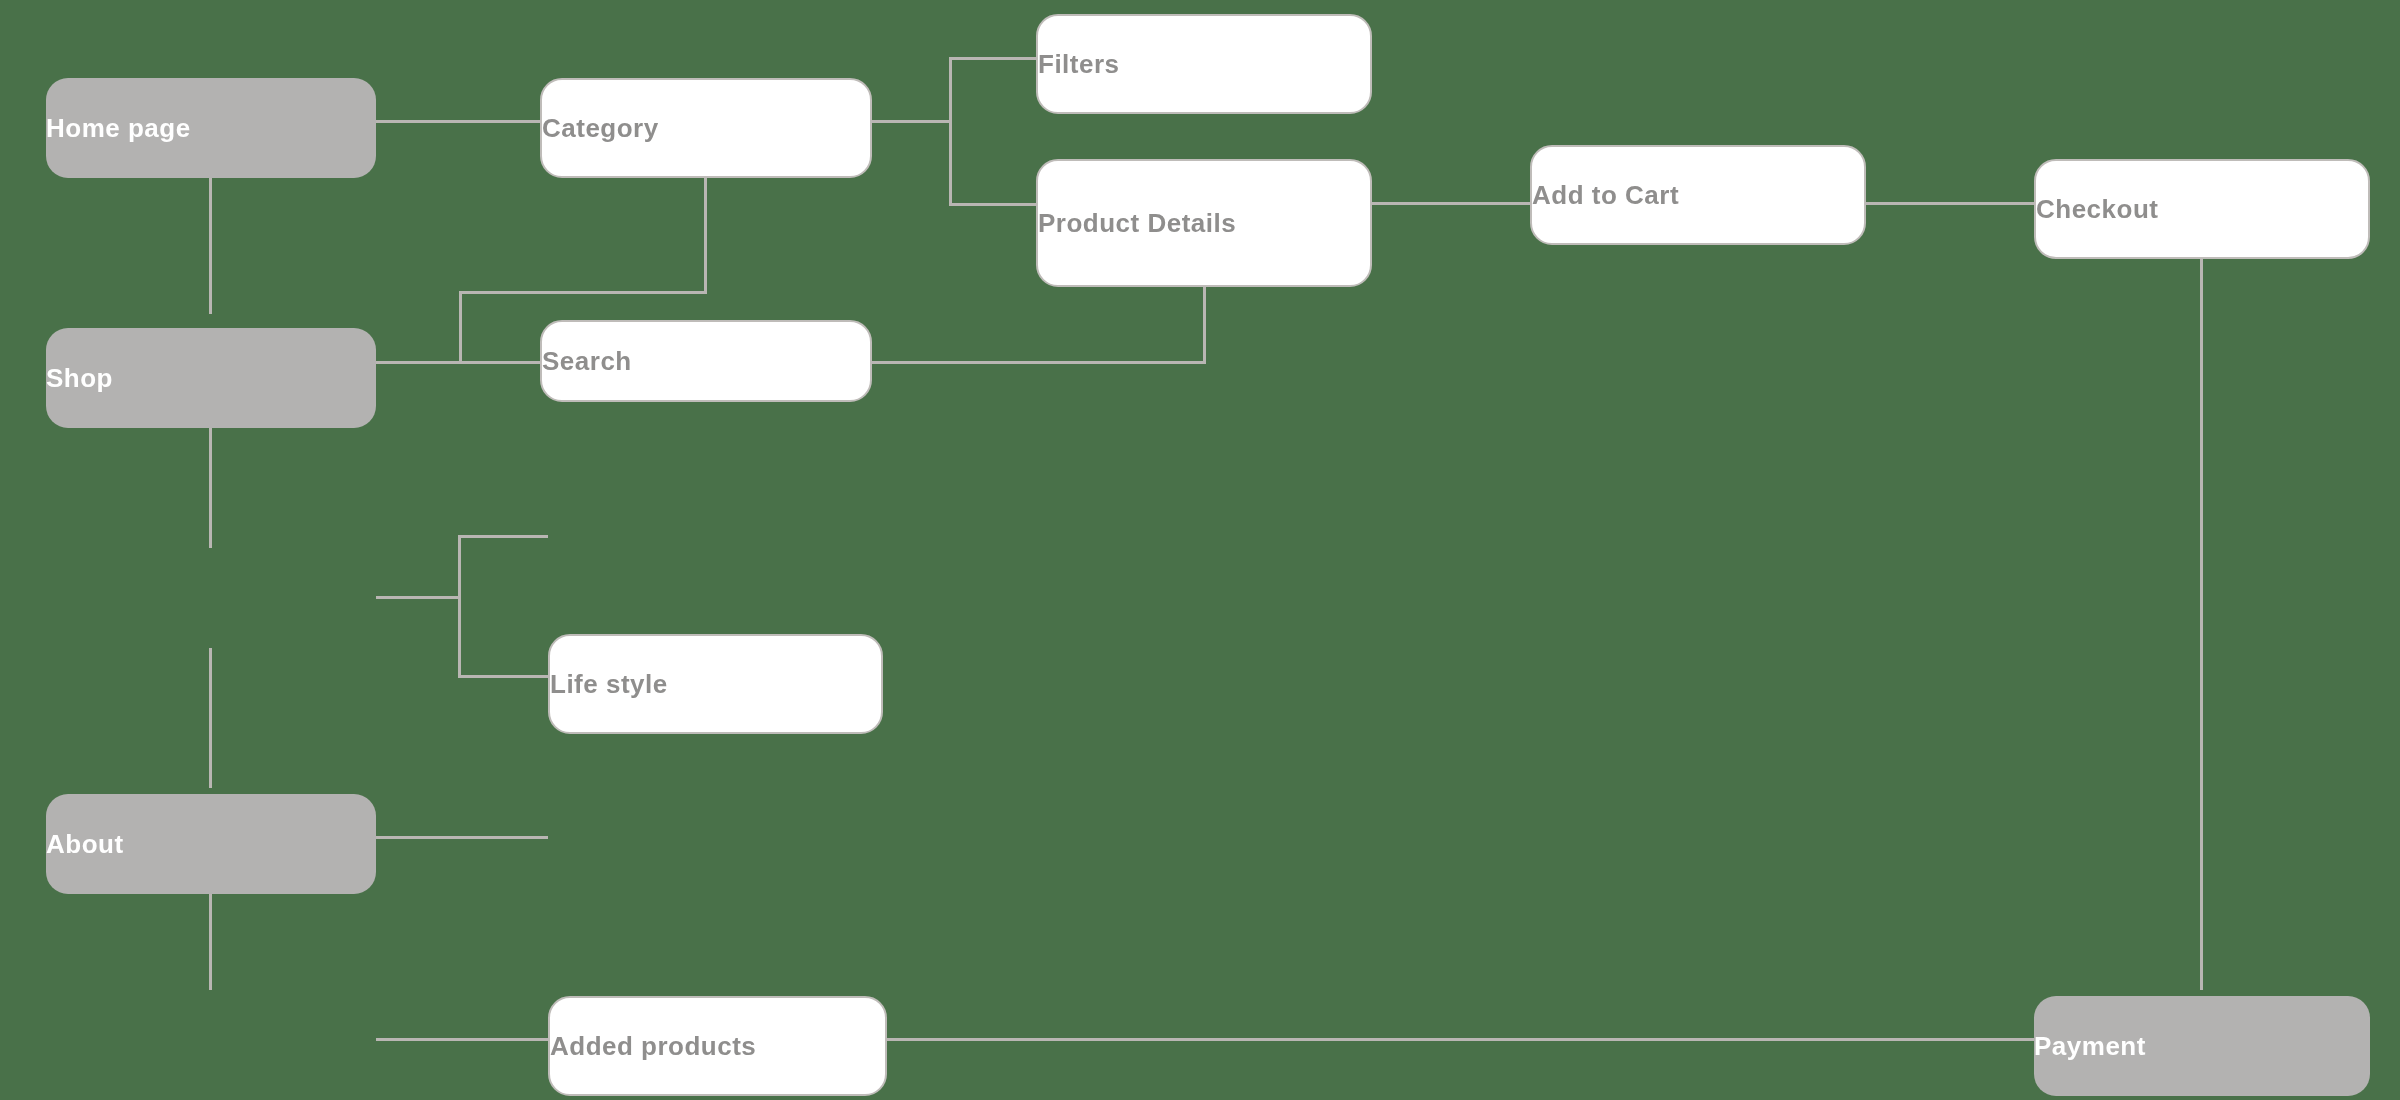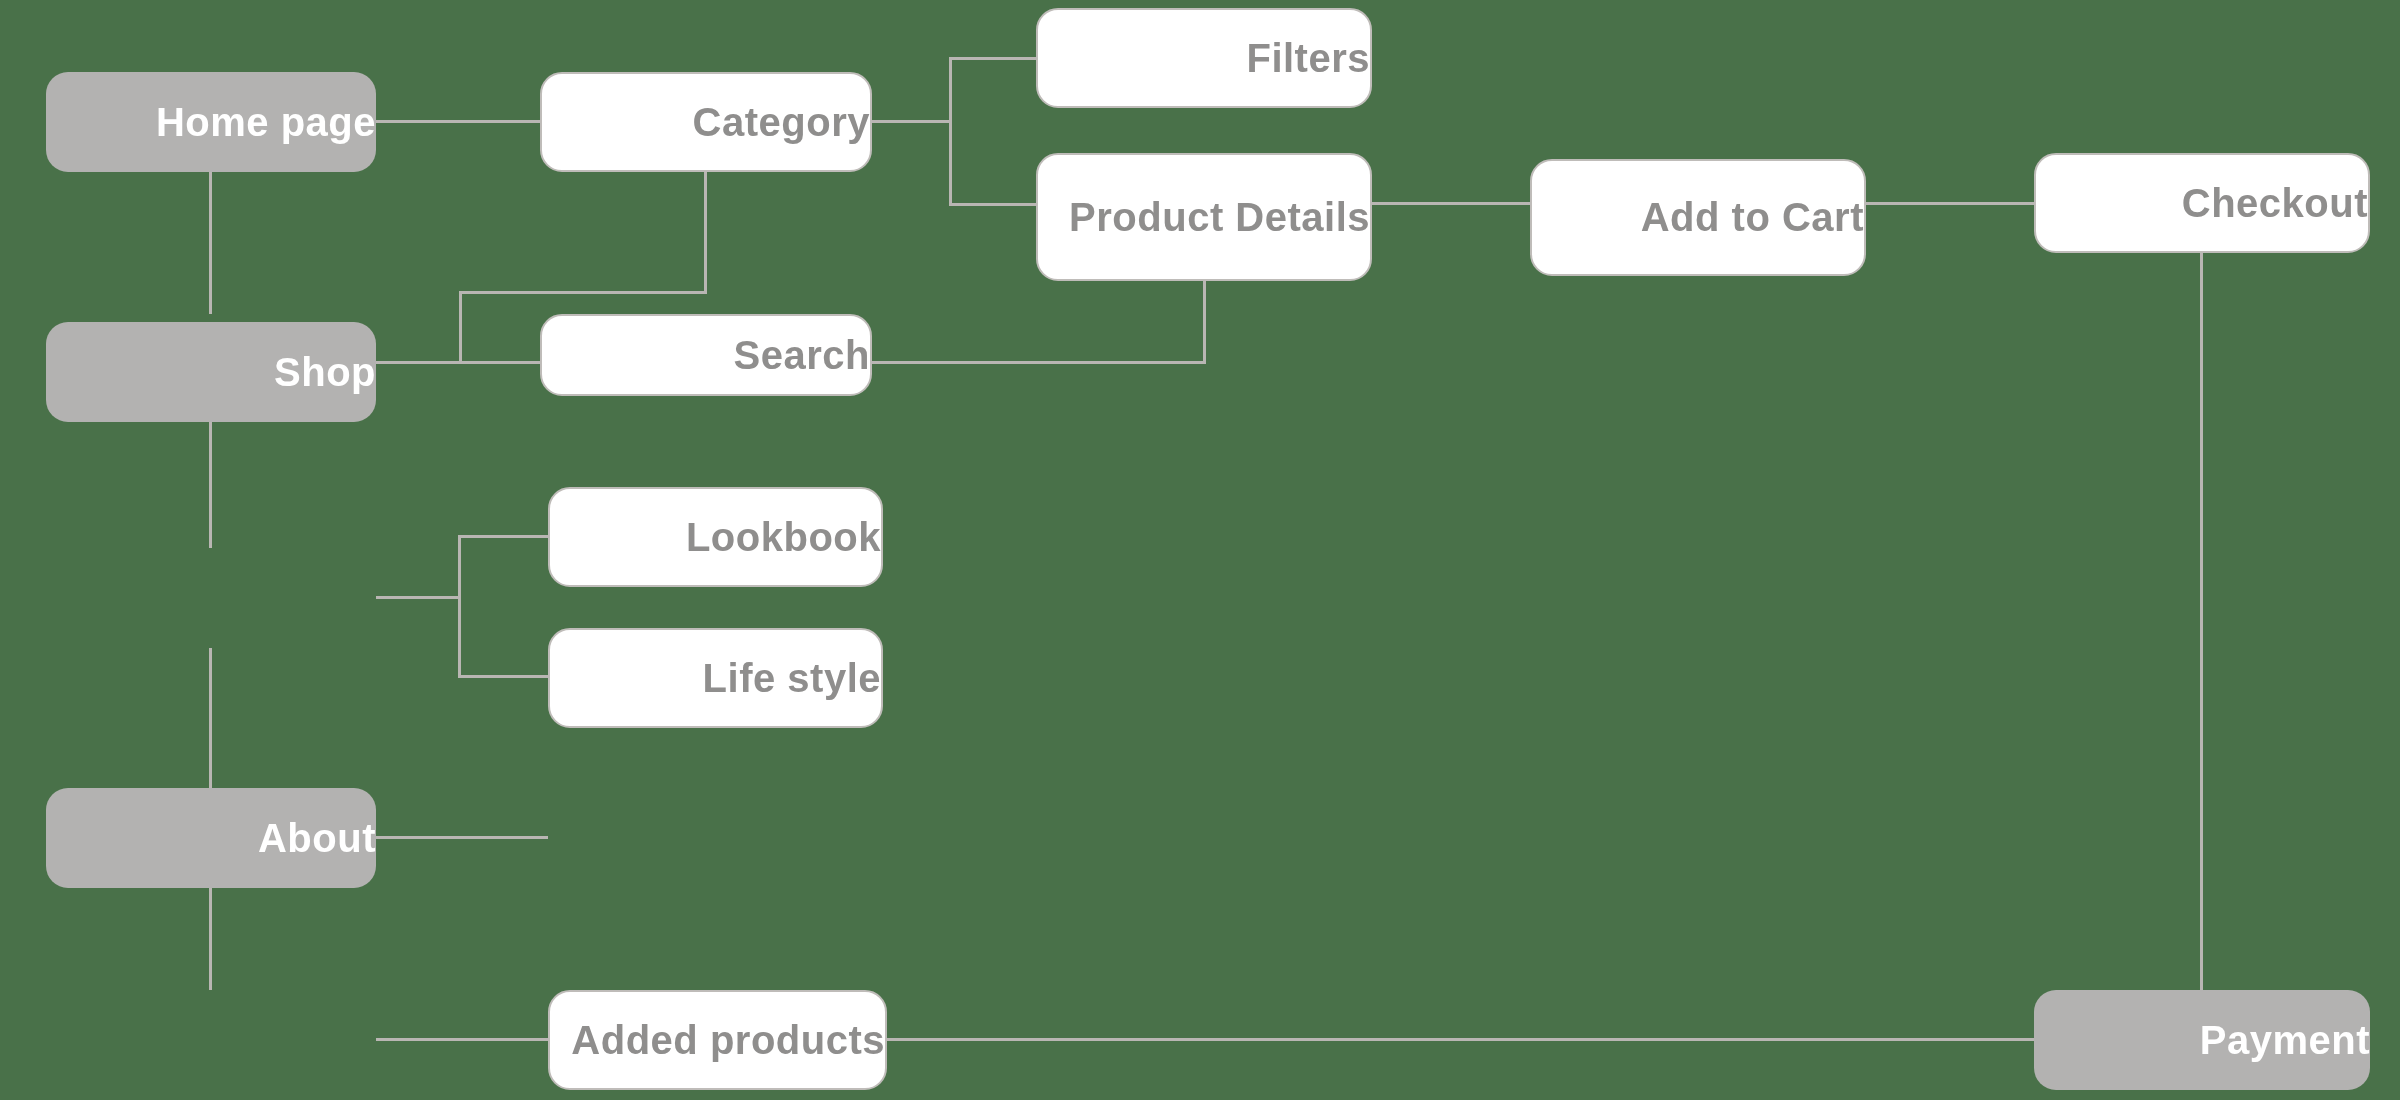--- a/index.html
+++ b/index.html
@@ -9,25 +9,26 @@
     background:var(--bg,#497149);
     overflow:hidden;
     font-family:"Liberation Sans","DejaVu Sans",sans-serif;
   }
   .seg{
     position:absolute;
     background:var(--connector,#b9b6b3);
   }
   .node{
     position:absolute;
-    display:flex;align-items:center;justify-content:flex-end;
+    display:flex;align-items:center;justify-content:flex-start;
     border-radius:22px;
-    font-size:40px;font-weight:700;letter-spacing:.5px;
+    font-size:26px;font-weight:700;letter-spacing:.5px;
     box-sizing:border-box;
     white-space:nowrap;
+    margin-top:6px;
   }
   .node.primary{
     background:var(--node-primary,#b3b2b1);
     color:var(--text-on-primary,#ffffff);
   }
   .node.secondary{
     background:var(--node-secondary,#ffffff);
     border:2px solid var(--node-border,#bfbcb9);
     color:var(--text-on-secondary,#8f8e8d);
   }
@@ -79,34 +80,31 @@
     </div>
   <div class="node secondary" style="left:540px;top:72px;width:332px;height:100px">
       <span>Category</span>
     </div>
   <div class="node secondary" style="left:1036px;top:8px;width:336px;height:100px">
       <span>Filters</span>
     </div>
   <div class="node secondary" style="left:1036px;top:153px;width:336px;height:128px">
       <span>Product Details</span>
     </div>
-  <div class="node secondary" style="left:1530px;top:159px;width:336px;height:117px">
+  <div class="node secondary" style="left:1530px;top:139px;width:336px;height:100px">
       <span>Add to Cart</span>
     </div>
   <div class="node secondary" style="left:2034px;top:153px;width:336px;height:100px">
       <span>Checkout</span>
     </div>
   <div class="node primary" style="left:46px;top:322px;width:330px;height:100px">
       <span>Shop</span>
     </div>
   <div class="node secondary" style="left:540px;top:314px;width:332px;height:82px">
       <span>Search</span>
-    </div>
-  <div class="node secondary" style="left:548px;top:487px;width:335px;height:100px">
-      <span>Lookbook</span>
     </div>
   <div class="node secondary" style="left:548px;top:628px;width:335px;height:100px">
       <span>Life style</span>
     </div>
   <div class="node primary" style="left:46px;top:788px;width:330px;height:100px">
       <span>About</span>
     </div>
   <div class="node secondary" style="left:548px;top:990px;width:339px;height:100px">
       <span>Added products</span>
     </div>

